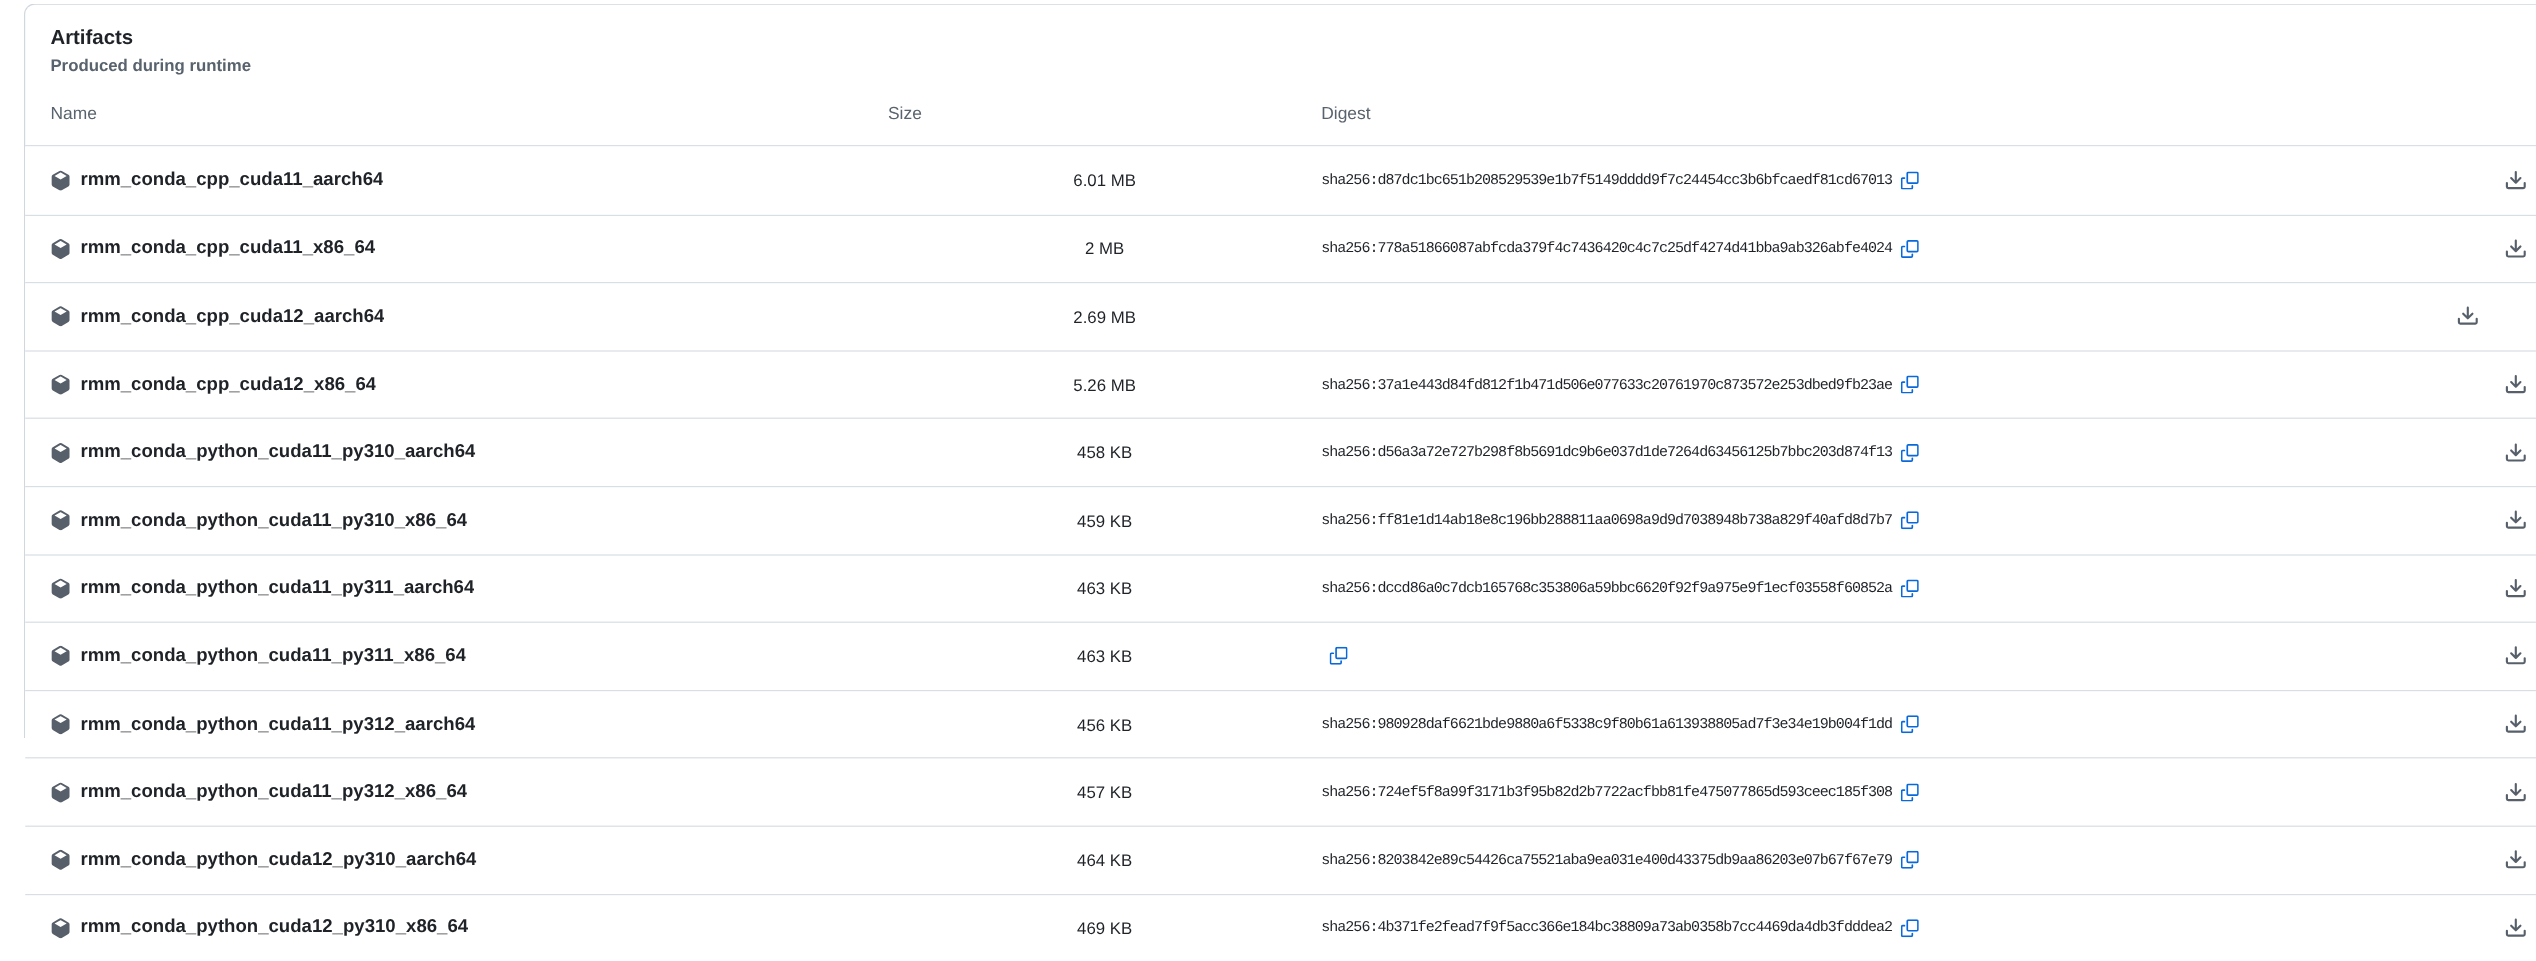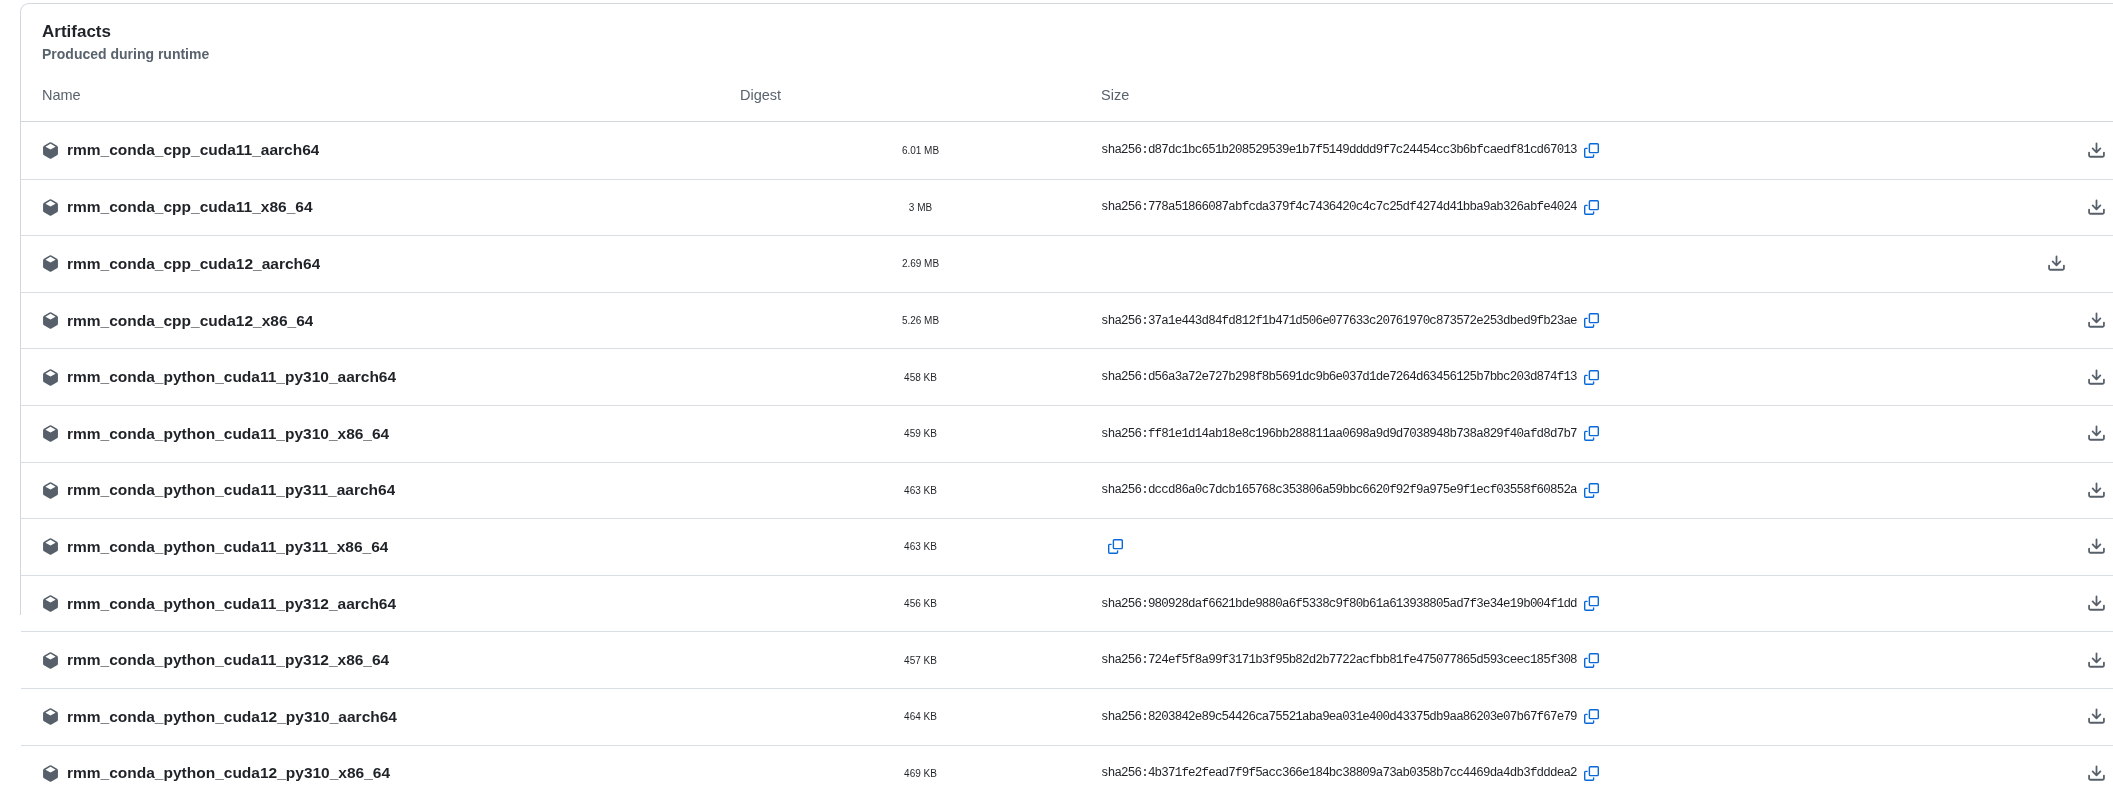--- a/index.html
+++ b/index.html
@@ -79,21 +79,21 @@
   .pkg-icon { display: flex; flex: none; color: var(--icon); }
   .name-text {
     font-size: 15.5px;
     font-weight: 700;
     color: var(--fg);
     white-space: nowrap;
     overflow: hidden;
     text-overflow: ellipsis;
   }
   .size-cell {
-    font-size: 10px;
+    font-size: 14px;
     color: var(--fg);
     white-space: nowrap;
   }
   .digest-cell {
     display: flex;
     align-items: center;
     min-width: 0;
   }
   .digest-text {
     font-family: Liberation Mono, monospace;
@@ -119,22 +119,22 @@
 </style>
 </head>
 <body>
 
 <div class="panel">
   <div class="panel-header">
     <h4 class="panel-title">Artifacts</h4>
     <p class="panel-subtitle">Produced during runtime</p>
     <div class="col-headers">
       <div>Name</div>
+      <div>Size</div>
       <div>Digest</div>
-      <div>Size</div>
       <div></div>
     </div>
   </div>
   <div class="rows">
   <div class="row">
     <div class="name-cell">
       <span class="pkg-icon">
         <svg width="17" height="17" viewBox="0 0 16 16" fill="currentColor" aria-hidden="true">
           <path d="M8.878.392a1.75 1.75 0 0 0-1.756 0l-5.25 3.045A1.75 1.75 0 0 0 1 4.951v6.098c0 .624.332 1.2.872 1.514l5.25 3.045a1.75 1.75 0 0 0 1.756 0l5.25-3.045c.54-.313.872-.89.872-1.514V4.951c0-.624-.332-1.2-.872-1.514ZM7.875 1.69a.248.248 0 0 1 .25 0l4.63 2.685L8 7.133 3.245 4.375ZM2.5 5.677v5.372c0 .09.047.171.125.216l4.625 2.683V8.432Zm6.25 8.271 4.625-2.683a.25.25 0 0 0 .125-.216V5.677L8.75 8.432Z"></path>
         </svg>
@@ -167,21 +167,21 @@
 
   <div class="row">
     <div class="name-cell">
       <span class="pkg-icon">
         <svg width="17" height="17" viewBox="0 0 16 16" fill="currentColor" aria-hidden="true">
           <path d="M8.878.392a1.75 1.75 0 0 0-1.756 0l-5.25 3.045A1.75 1.75 0 0 0 1 4.951v6.098c0 .624.332 1.2.872 1.514l5.25 3.045a1.75 1.75 0 0 0 1.756 0l5.25-3.045c.54-.313.872-.89.872-1.514V4.951c0-.624-.332-1.2-.872-1.514ZM7.875 1.69a.248.248 0 0 1 .25 0l4.63 2.685L8 7.133 3.245 4.375ZM2.5 5.677v5.372c0 .09.047.171.125.216l4.625 2.683V8.432Zm6.25 8.271 4.625-2.683a.25.25 0 0 0 .125-.216V5.677L8.75 8.432Z"></path>
         </svg>
       </span>
       <span class="name-text">rmm_conda_cpp_cuda11_x86_64</span>
     </div>
-    <div class="size-cell">3 MB</div>
+    <div class="size-cell">2 MB</div>
     <div class="digest-cell">
       <span class="digest-text">sha256:778a51866087abfcda379f4c7436420c4c7c25df4274d41bba9ab326abfe4024</span>
       <button class="icon-btn copy-btn">
         <span>
           <svg width="15" height="15" viewBox="0 0 16 16" fill="currentColor" aria-hidden="true">
             <path d="M0 6.75C0 5.784.784 5 1.75 5h1.5a.75.75 0 0 1 0 1.5h-1.5a.25.25 0 0 0-.25.25v7.5c0 .138.112.25.25.25h7.5a.25.25 0 0 0 .25-.25v-1.5a.75.75 0 0 1 1.5 0v1.5A1.75 1.75 0 0 1 9.25 16h-7.5A1.75 1.75 0 0 1 0 14.25Z"></path>
             <path d="M5 1.75C5 .784 5.784 0 6.75 0h7.5C15.216 0 16 .784 16 1.75v7.5A1.75 1.75 0 0 1 14.25 11h-7.5A1.75 1.75 0 0 1 5 9.25Zm1.75-.25a.25.25 0 0 0-.25.25v7.5c0 .138.112.25.25.25h7.5a.25.25 0 0 0 .25-.25v-7.5a.25.25 0 0 0-.25-.25Z"></path>
           </svg>
         </span>
       </button>

